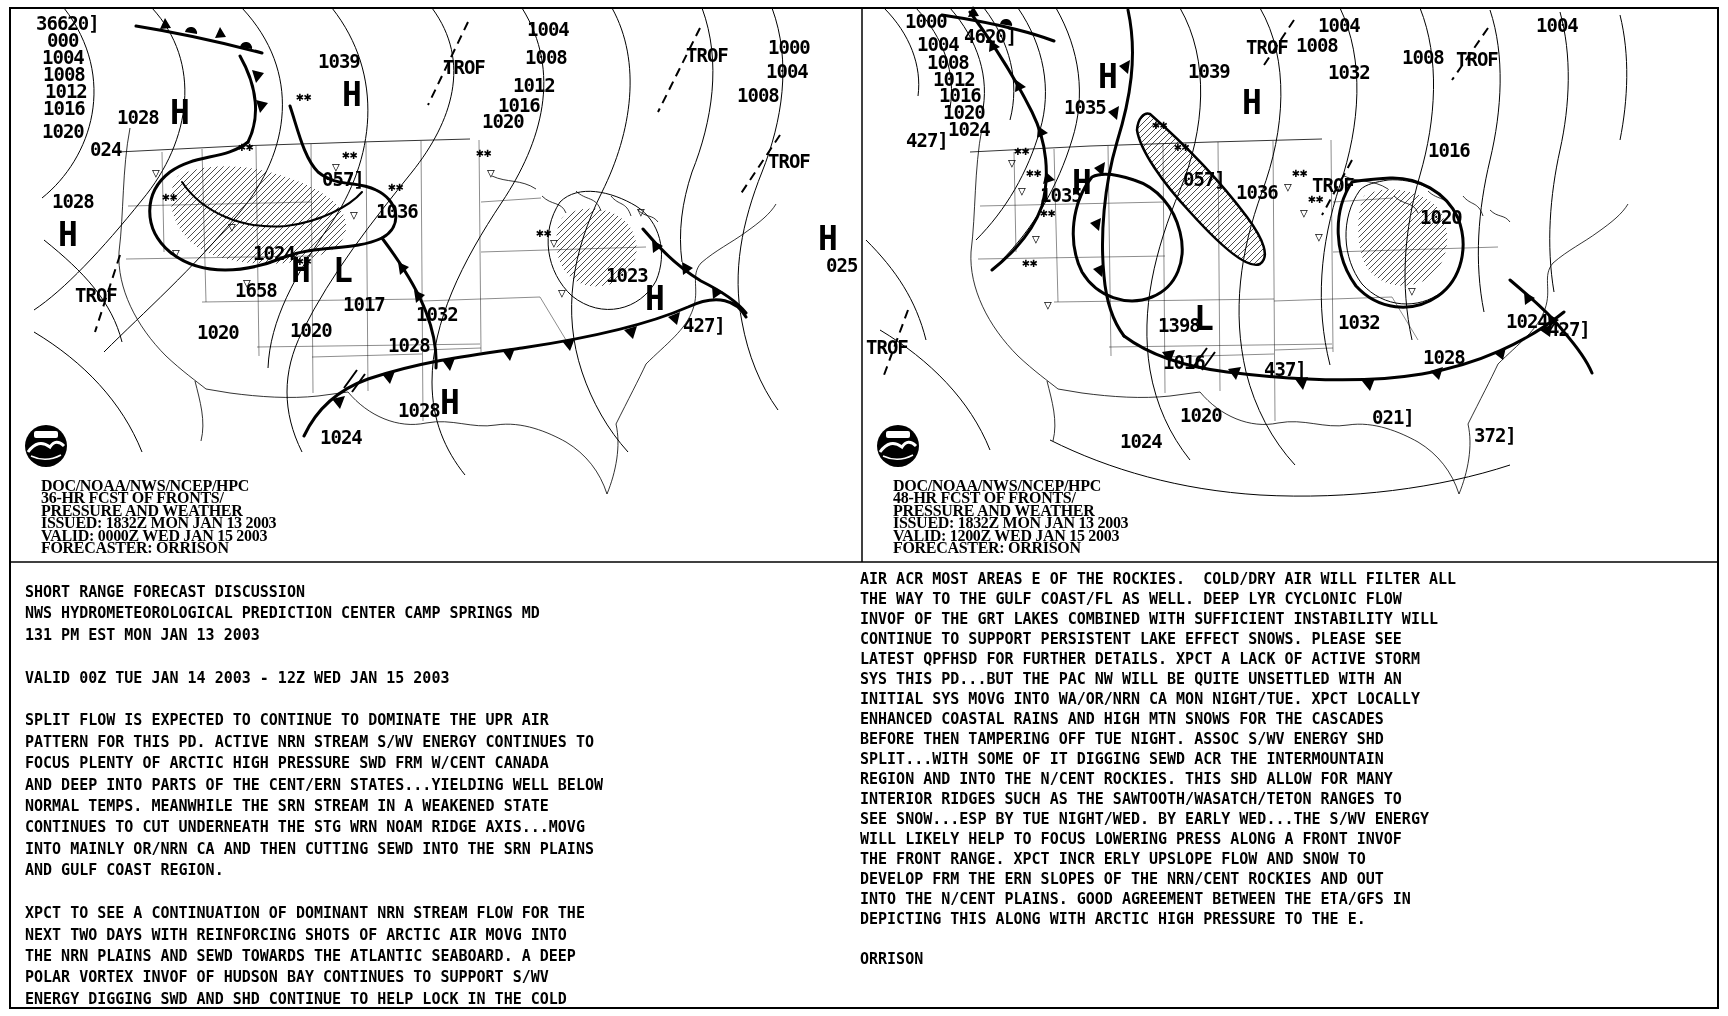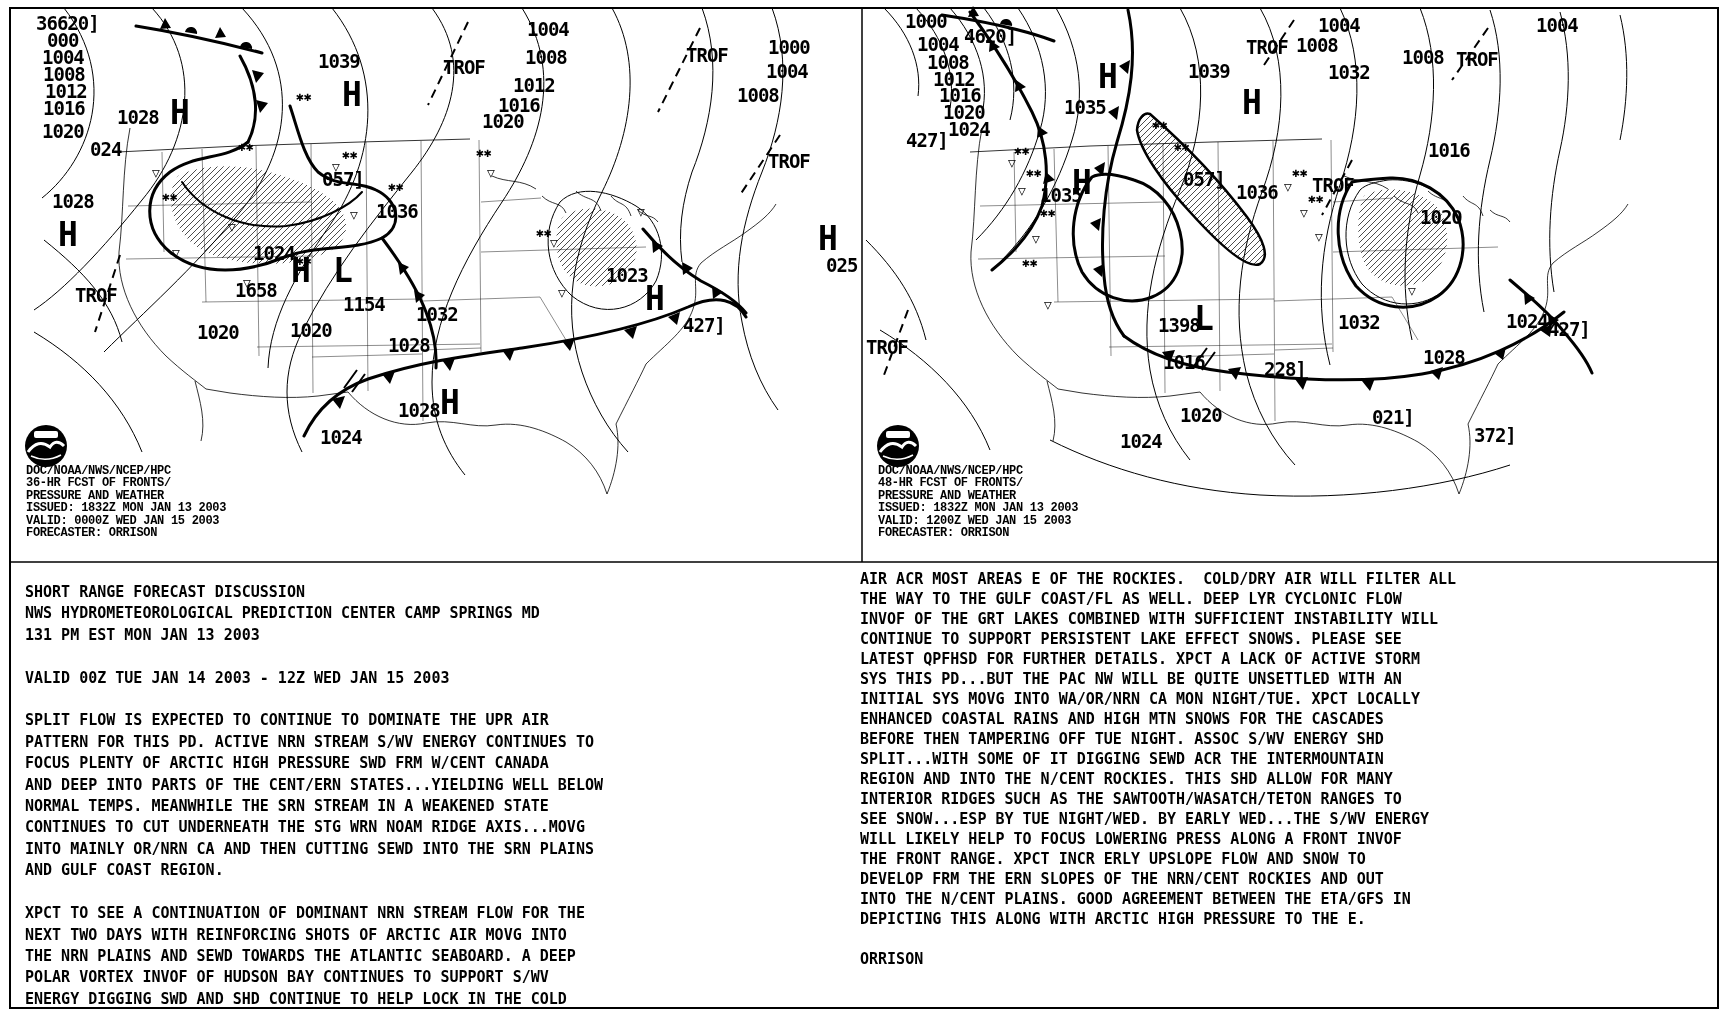--- a/index.html
+++ b/index.html
@@ -2,21 +2,21 @@
 <html><head>
 <meta charset="utf-8">
 <style>
   html,body{margin:0;padding:0;width:1728px;height:1016px;overflow:hidden;background:#ffffff;}
   body{position:relative;font-family:"DejaVu Sans Mono",monospace;color:#000;}
   svg{position:absolute;left:0;top:0;}
   .overlay{position:absolute;left:0;top:0;width:1728px;height:1016px;pointer-events:none;}
   .lbl{position:absolute;font-weight:bold;font-size:19px;letter-spacing:-1px;line-height:1;white-space:pre;}
   .lbl-h{font-size:33px;letter-spacing:-1px;margin-top:-4px;}
   .lbl-s{font-size:13px;letter-spacing:0;}
-  .meta{position:absolute;margin:1px;font-family:Liberation Mono, monospace;font-weight:bold;font-size:12px;line-height:12.4px;letter-spacing:-0.3px;white-space:pre;}
+  .meta{position:absolute;margin:16px;font-family:Liberation Serif, serif;font-weight:bold;font-size:16px;line-height:12.4px;letter-spacing:-0.3px;white-space:pre;}
   #meta-left{left:25px;top:464px;}
   #meta-right{left:877px;top:464px;}
   .disc{position:absolute;margin:0;font-family:"DejaVu Sans Mono",monospace;font-weight:bold;font-size:15px;letter-spacing:0;white-space:pre;}
   #disc-left{left:25px;top:582px;line-height:21.4px;}
   #disc-right{left:860px;top:569px;line-height:20px;}
 </style>
 </head>
 <body>
 
 <svg width="1728" height="1016" viewBox="0 0 1728 1016">
@@ -178,21 +178,21 @@
     <span class="lbl" style="left: 768px; top: 38px;">1000</span>
     <span class="lbl" style="left: 766px; top: 62px;">1004</span>
     <span class="lbl" style="left: 737px; top: 86px;">1008</span>
     <span class="lbl" style="left: 768px; top: 152px;">TROF</span>
     <span class="lbl" style="left: 322px; top: 170px;">057]</span>
     <span class="lbl" style="left: 376px; top: 202px;">1036</span>
     <span class="lbl" style="left: 253px; top: 244px;">1024</span>
     <span class="lbl lbl-h" style="left: 291px; top: 258px;">H</span>
     <span class="lbl lbl-h" style="left: 333px; top: 258px;">L</span>
     <span class="lbl" style="left: 235px; top: 281px;">1658</span>
-    <span class="lbl" style="left: 343px; top: 295px;">1154</span>
+    <span class="lbl" style="left: 343px; top: 295px;">1017</span>
     <span class="lbl" style="left: 416px; top: 305px;">1032</span>
     <span class="lbl" style="left: 598px; top: 266px; margin-left: 8px;">1023</span>
     <span class="lbl lbl-h" style="left: 645px; top: 286px;">H</span>
     <span class="lbl" style="left: 75px; top: 286px;">TROF</span>
     <span class="lbl" style="left: 197px; top: 323px;">1020</span>
     <span class="lbl" style="left: 290px; top: 321px;">1020</span>
     <span class="lbl" style="left: 388px; top: 336px;">1028</span>
     <span class="lbl" style="left: 683px; top: 316px;">427]</span>
     <span class="lbl" style="left: 398px; top: 401px;">1028</span>
     <span class="lbl lbl-h" style="left: 440px; top: 390px;">H</span>
@@ -233,21 +233,21 @@
     <span class="lbl" style="left: 1064px; top: 98px;">1035</span>
     <span class="lbl" style="left: 1188px; top: 62px;">1039</span>
     <span class="lbl lbl-h" style="left: 1242px; top: 90px;">H</span>
     <span class="lbl lbl-h" style="left: 1072px; top: 170px;">H</span>
     <span class="lbl" style="left: 1040px; top: 186px;">1035</span>
     <span class="lbl" style="left: 1183px; top: 170px;">057]</span>
     <span class="lbl" style="left: 1236px; top: 183px;">1036</span>
     <span class="lbl" style="left: 1158px; top: 316px;">1398</span>
     <span class="lbl lbl-h" style="left: 1194px; top: 306px;">L</span>
     <span class="lbl" style="left: 1163px; top: 353px;">1016</span>
-    <span class="lbl" style="left: 1264px; top: 360px;">228]</span>
+    <span class="lbl" style="left: 1264px; top: 360px;">437]</span>
     <span class="lbl" style="left: 1338px; top: 313px;">1032</span>
     <span class="lbl" style="left: 1423px; top: 348px;">1028</span>
     <span class="lbl" style="left: 1180px; top: 406px;">1020</span>
     <span class="lbl" style="left: 1372px; top: 408px;">021]</span>
     <span class="lbl" style="left: 1474px; top: 426px;">372]</span>
     <span class="lbl" style="left: 1120px; top: 432px;">1024</span>
     <span class="lbl" style="left: 1318px; top: 16px;">1004</span>
     <span class="lbl" style="left: 1246px; top: 38px;">TROF</span>
     <span class="lbl" style="left: 1296px; top: 36px;">1008</span>
     <span class="lbl" style="left: 1328px; top: 63px;">1032</span>

